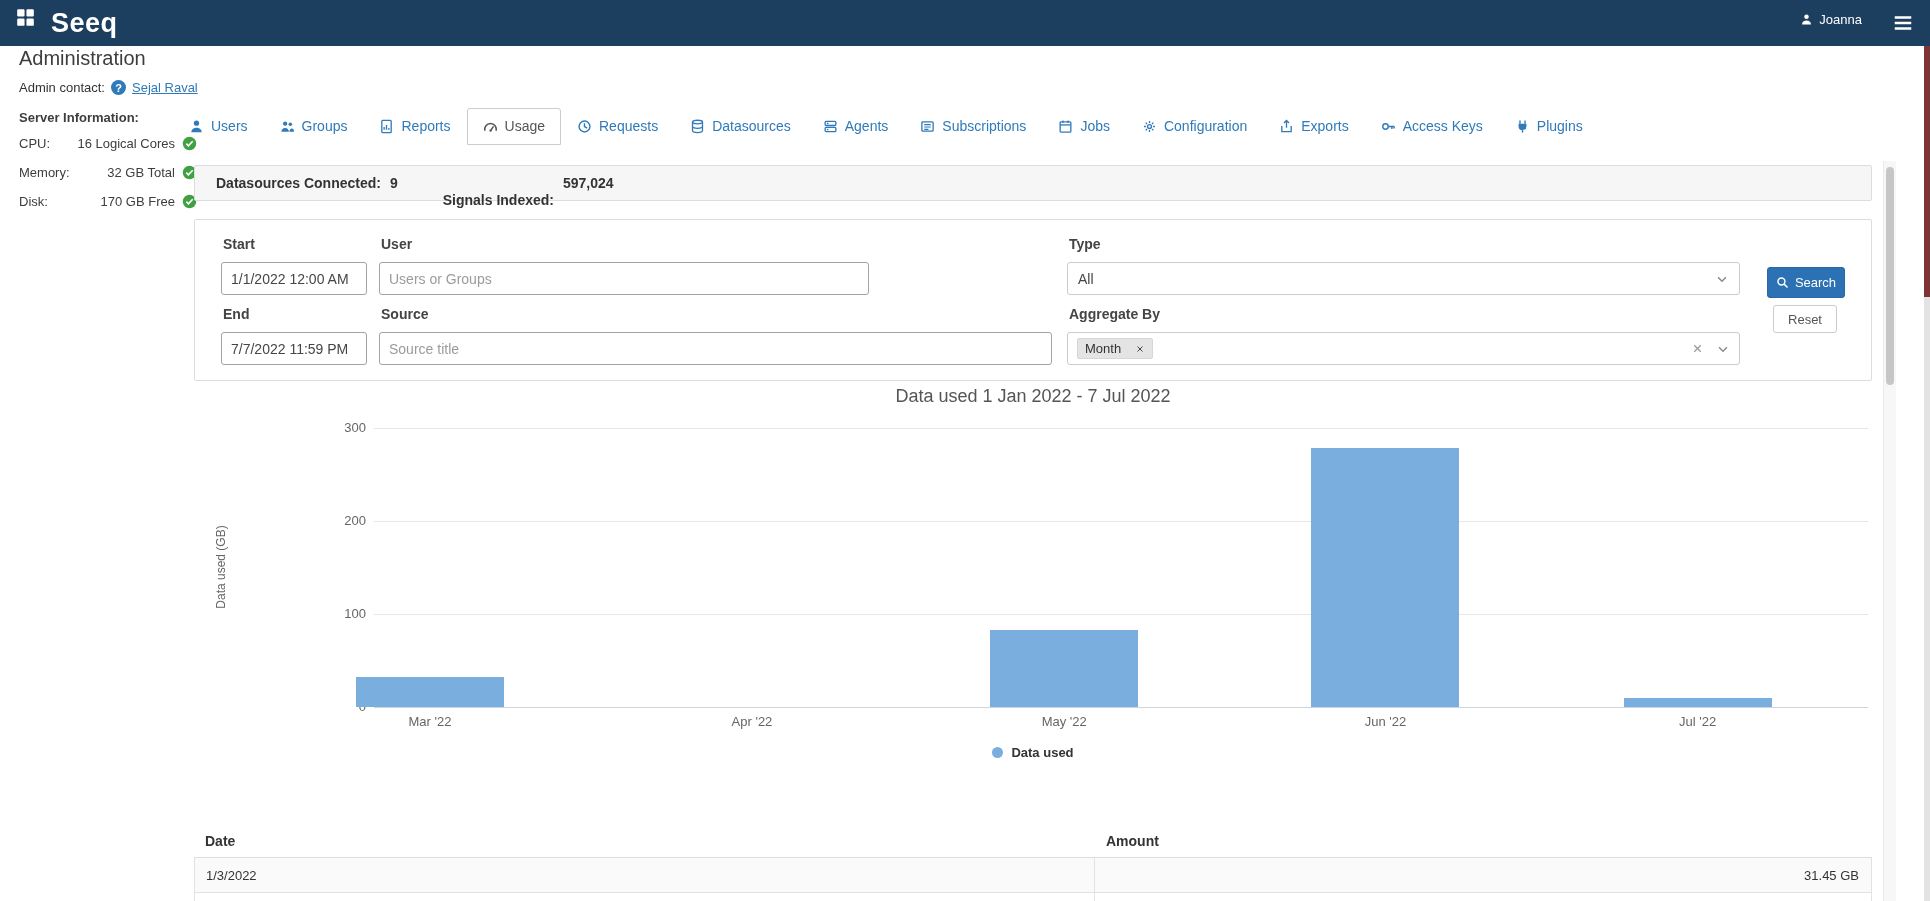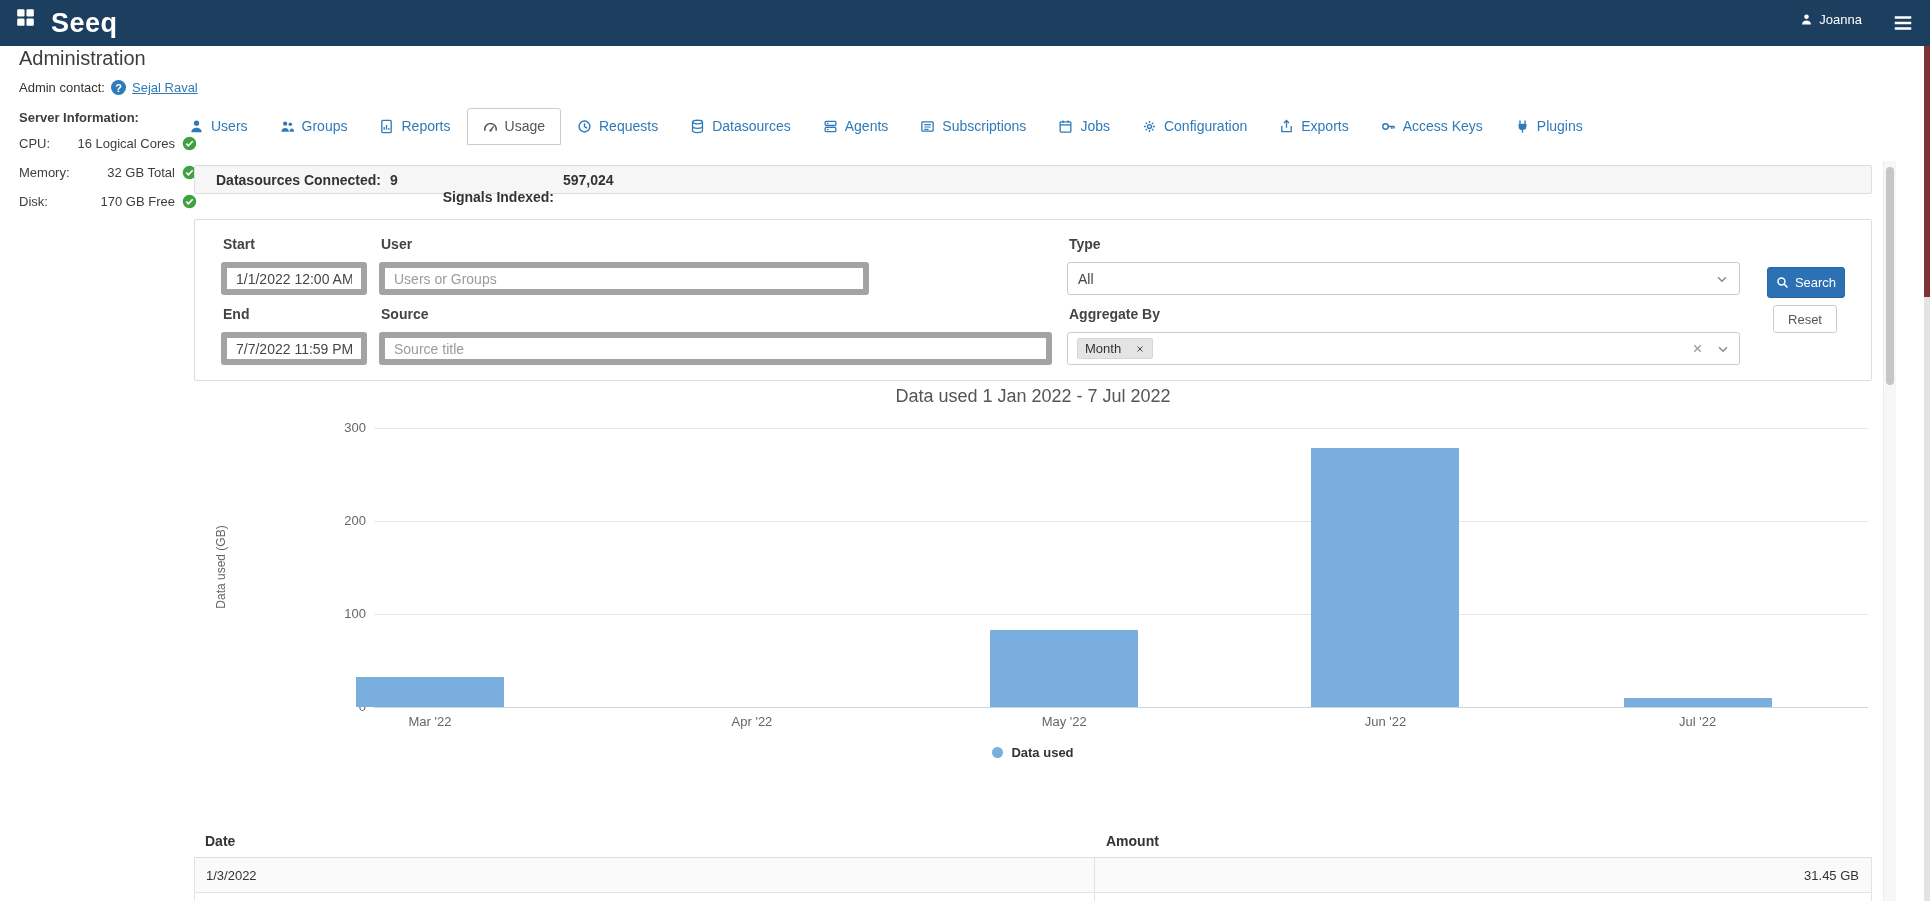--- a/index.html
+++ b/index.html
@@ -33,34 +33,34 @@
   .check{width:15px;height:15px;color:#3fa142;}
 
   
   .tabs{position:absolute;left:173px;top:108px;display:flex;align-items:stretch;}
   .tab{display:flex;align-items:center;gap:7px;padding:9px 15px 10px;font-size:14px;color:#2f7ab9;
        cursor:pointer;border:1px solid transparent;border-radius:3px 3px 0 0;white-space:nowrap;}
   .tab.active{color:#555;border-color:#ccc;background:#fff;}
   .tab-icon{width:15px;height:15px;display:inline-block;line-height:0;}
 
   
-  .stats-bar{position:absolute;left:194px;top:165px;width:1678px;height:29px;background:#f6f6f6;
+  .stats-bar{position:absolute;left:194px;top:165px;width:1678px;height:36px;background:#f6f6f6;
              border:1px solid #ddd;border-radius:2px;display:flex;align-items:center;padding:0 21px;
              box-sizing:border-box;font-size:14px;color:#333;}
   .s-label{font-weight:bold;}
   .s-value{font-weight:bold;margin-left:9px;}
   .gap{margin-left:45px;margin-top:34px;}
 
   
   .filter-panel{position:absolute;left:194px;top:219px;width:1678px;height:162px;border:1px solid #ddd;
                 border-radius:2px;background:#fff;box-sizing:border-box;}
   .f-label{position:absolute;font-size:14px;font-weight:bold;color:#444;}
   .l-start{left:28px;top:16px}.l-user{left:186px;top:16px}.l-type{left:874px;top:16px}
   .l-end{left:28px;top:86px}.l-source{left:186px;top:86px}.l-agg{left:874px;top:86px}
-  .f-input{position:absolute;height:33px;border:6px solid #a3a3a3;border-radius:3px;padding:0 9px;
+  .f-input{position:absolute;height:33px;border:1px solid #a3a3a3;border-radius:3px;padding:0 9px;
            font-size:14px;color:#464646;box-sizing:border-box;font-family:inherit;background:#fff;}
   .f-input::placeholder{color:#9b9b9b;}
   .i-start{left:26px;top:42px;width:146px;}
   .i-user{left:184px;top:42px;width:490px;}
   .i-end{left:26px;top:112px;width:146px;}
   .i-source{left:184px;top:112px;width:673px;}
   .f-select{position:absolute;height:33px;border:1px solid #ccc;border-radius:3px;box-sizing:border-box;
             display:flex;align-items:center;padding:0 10px;font-size:14px;color:#464646;cursor:pointer;background:#fff;}
   .i-type{left:872px;top:42px;width:673px;justify-content:space-between;}
   .i-agg{left:872px;top:112px;width:673px;padding:0 9px;}

